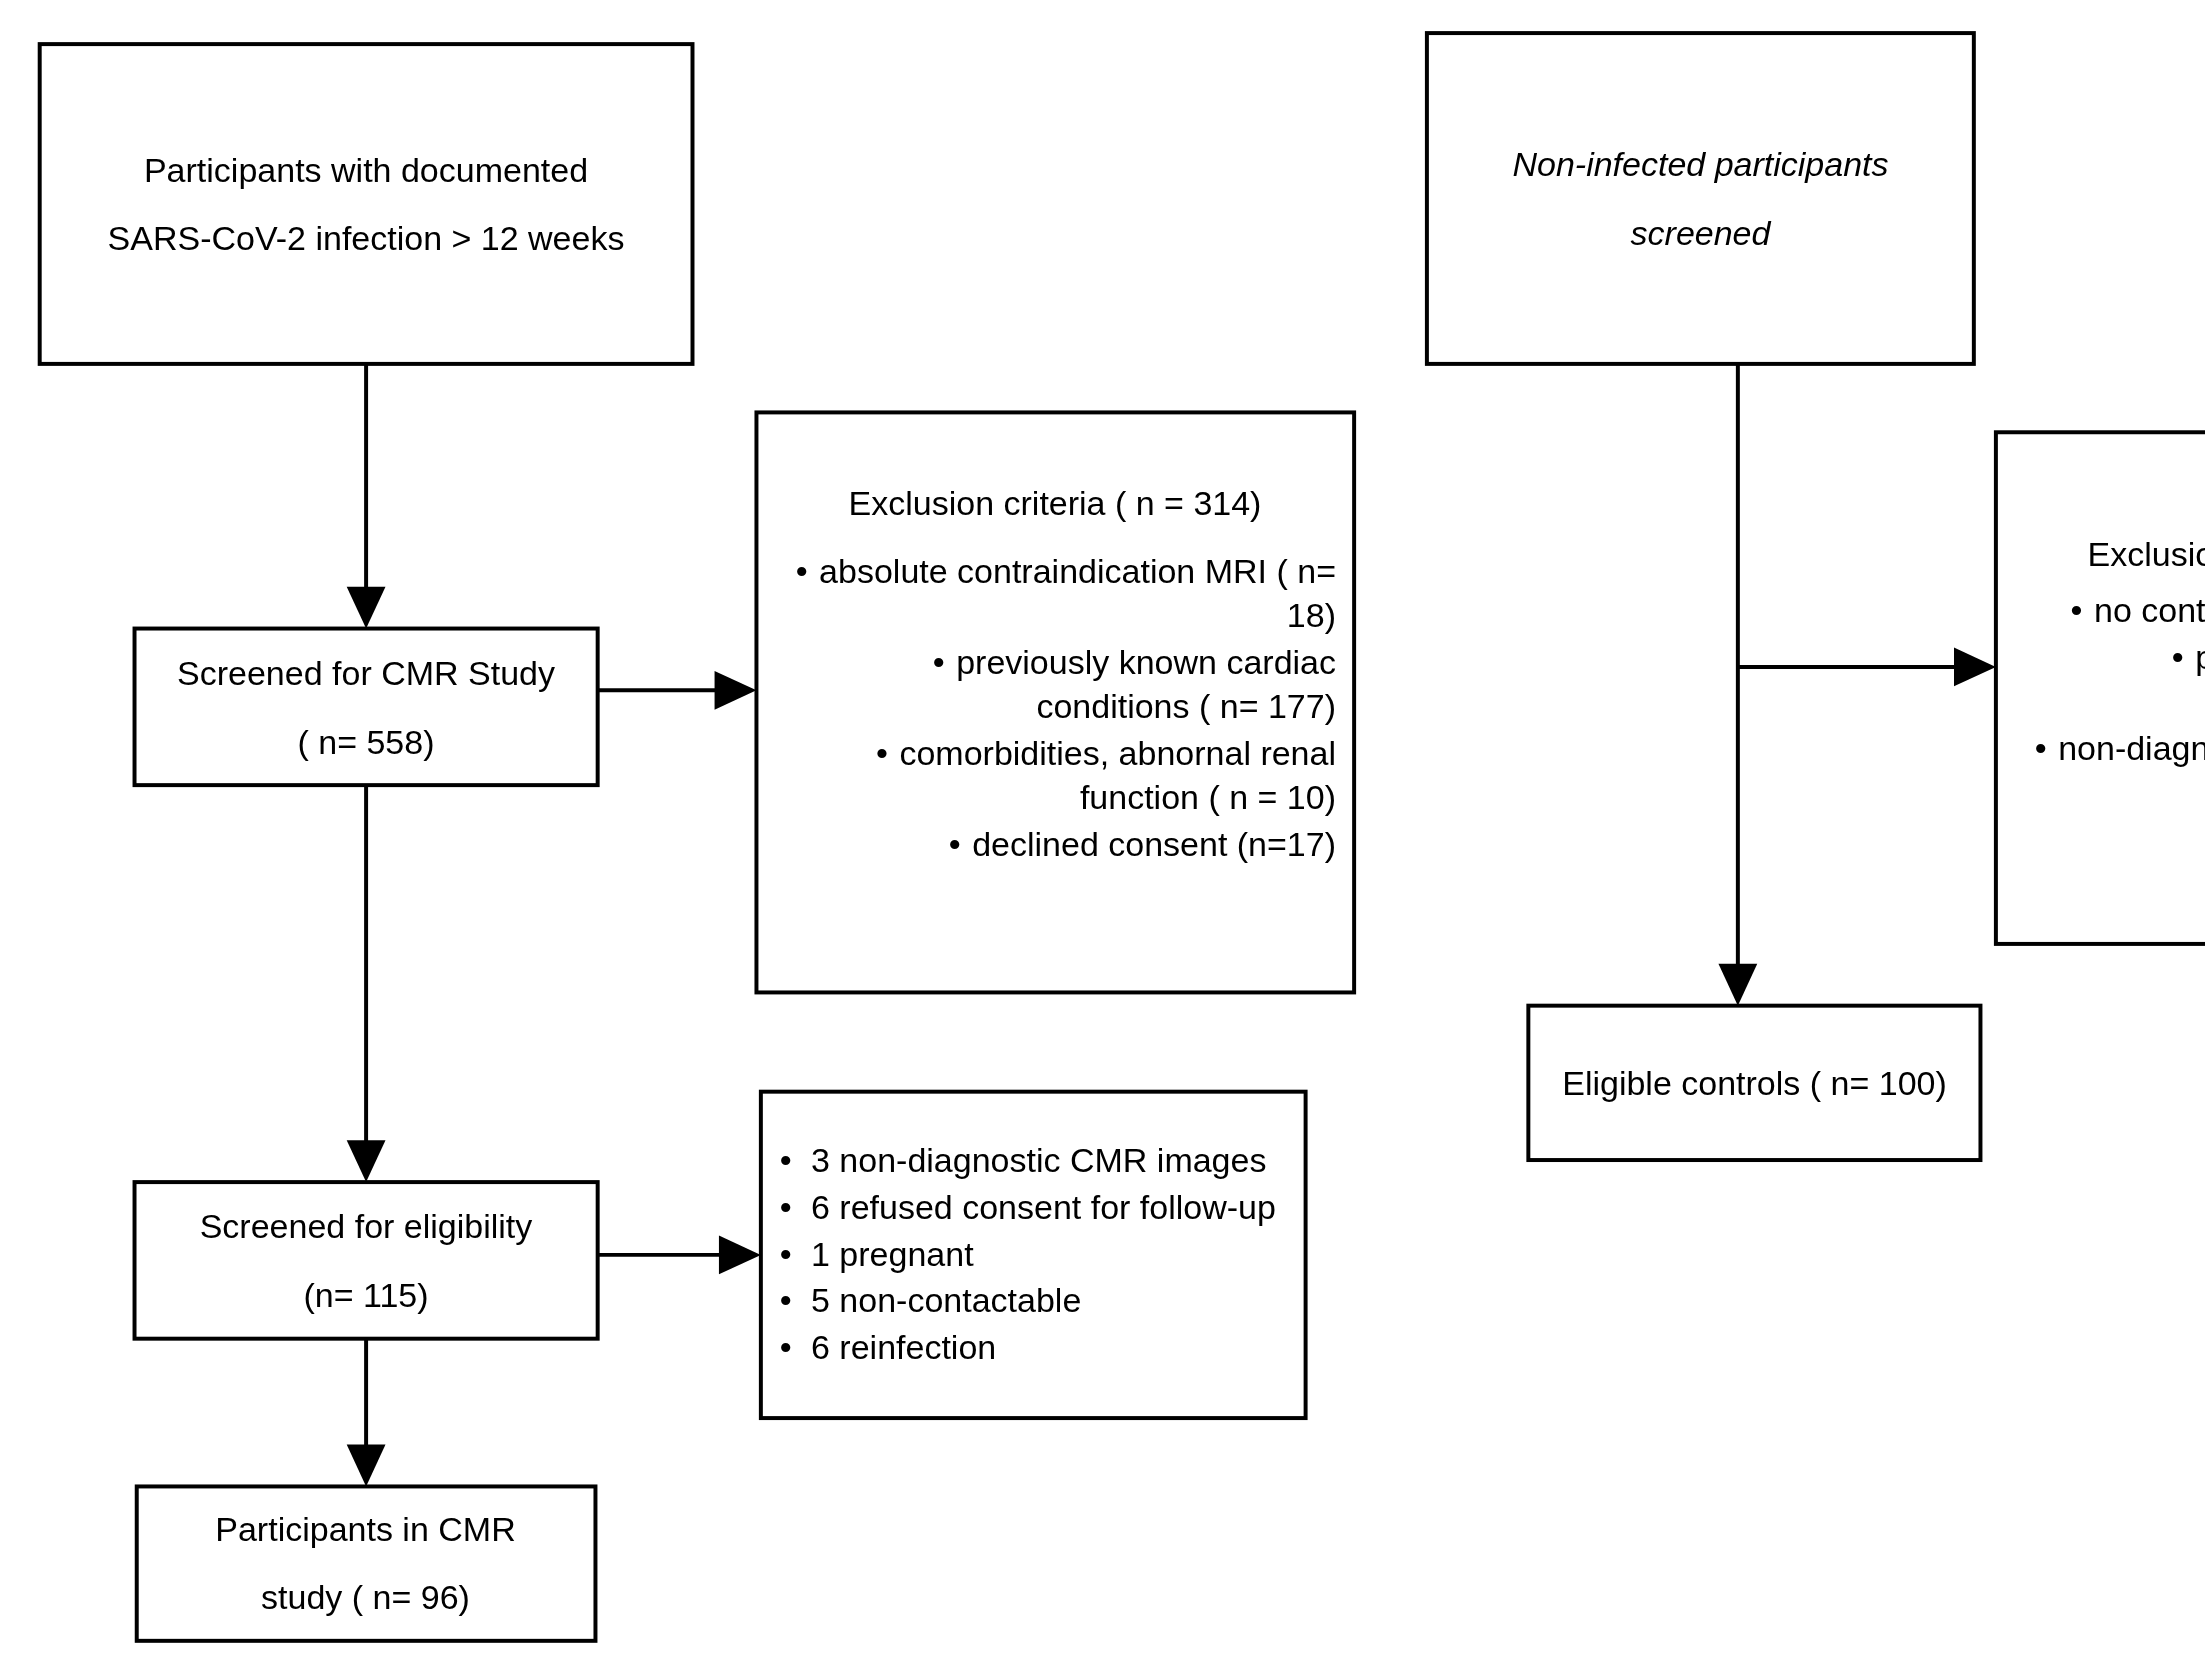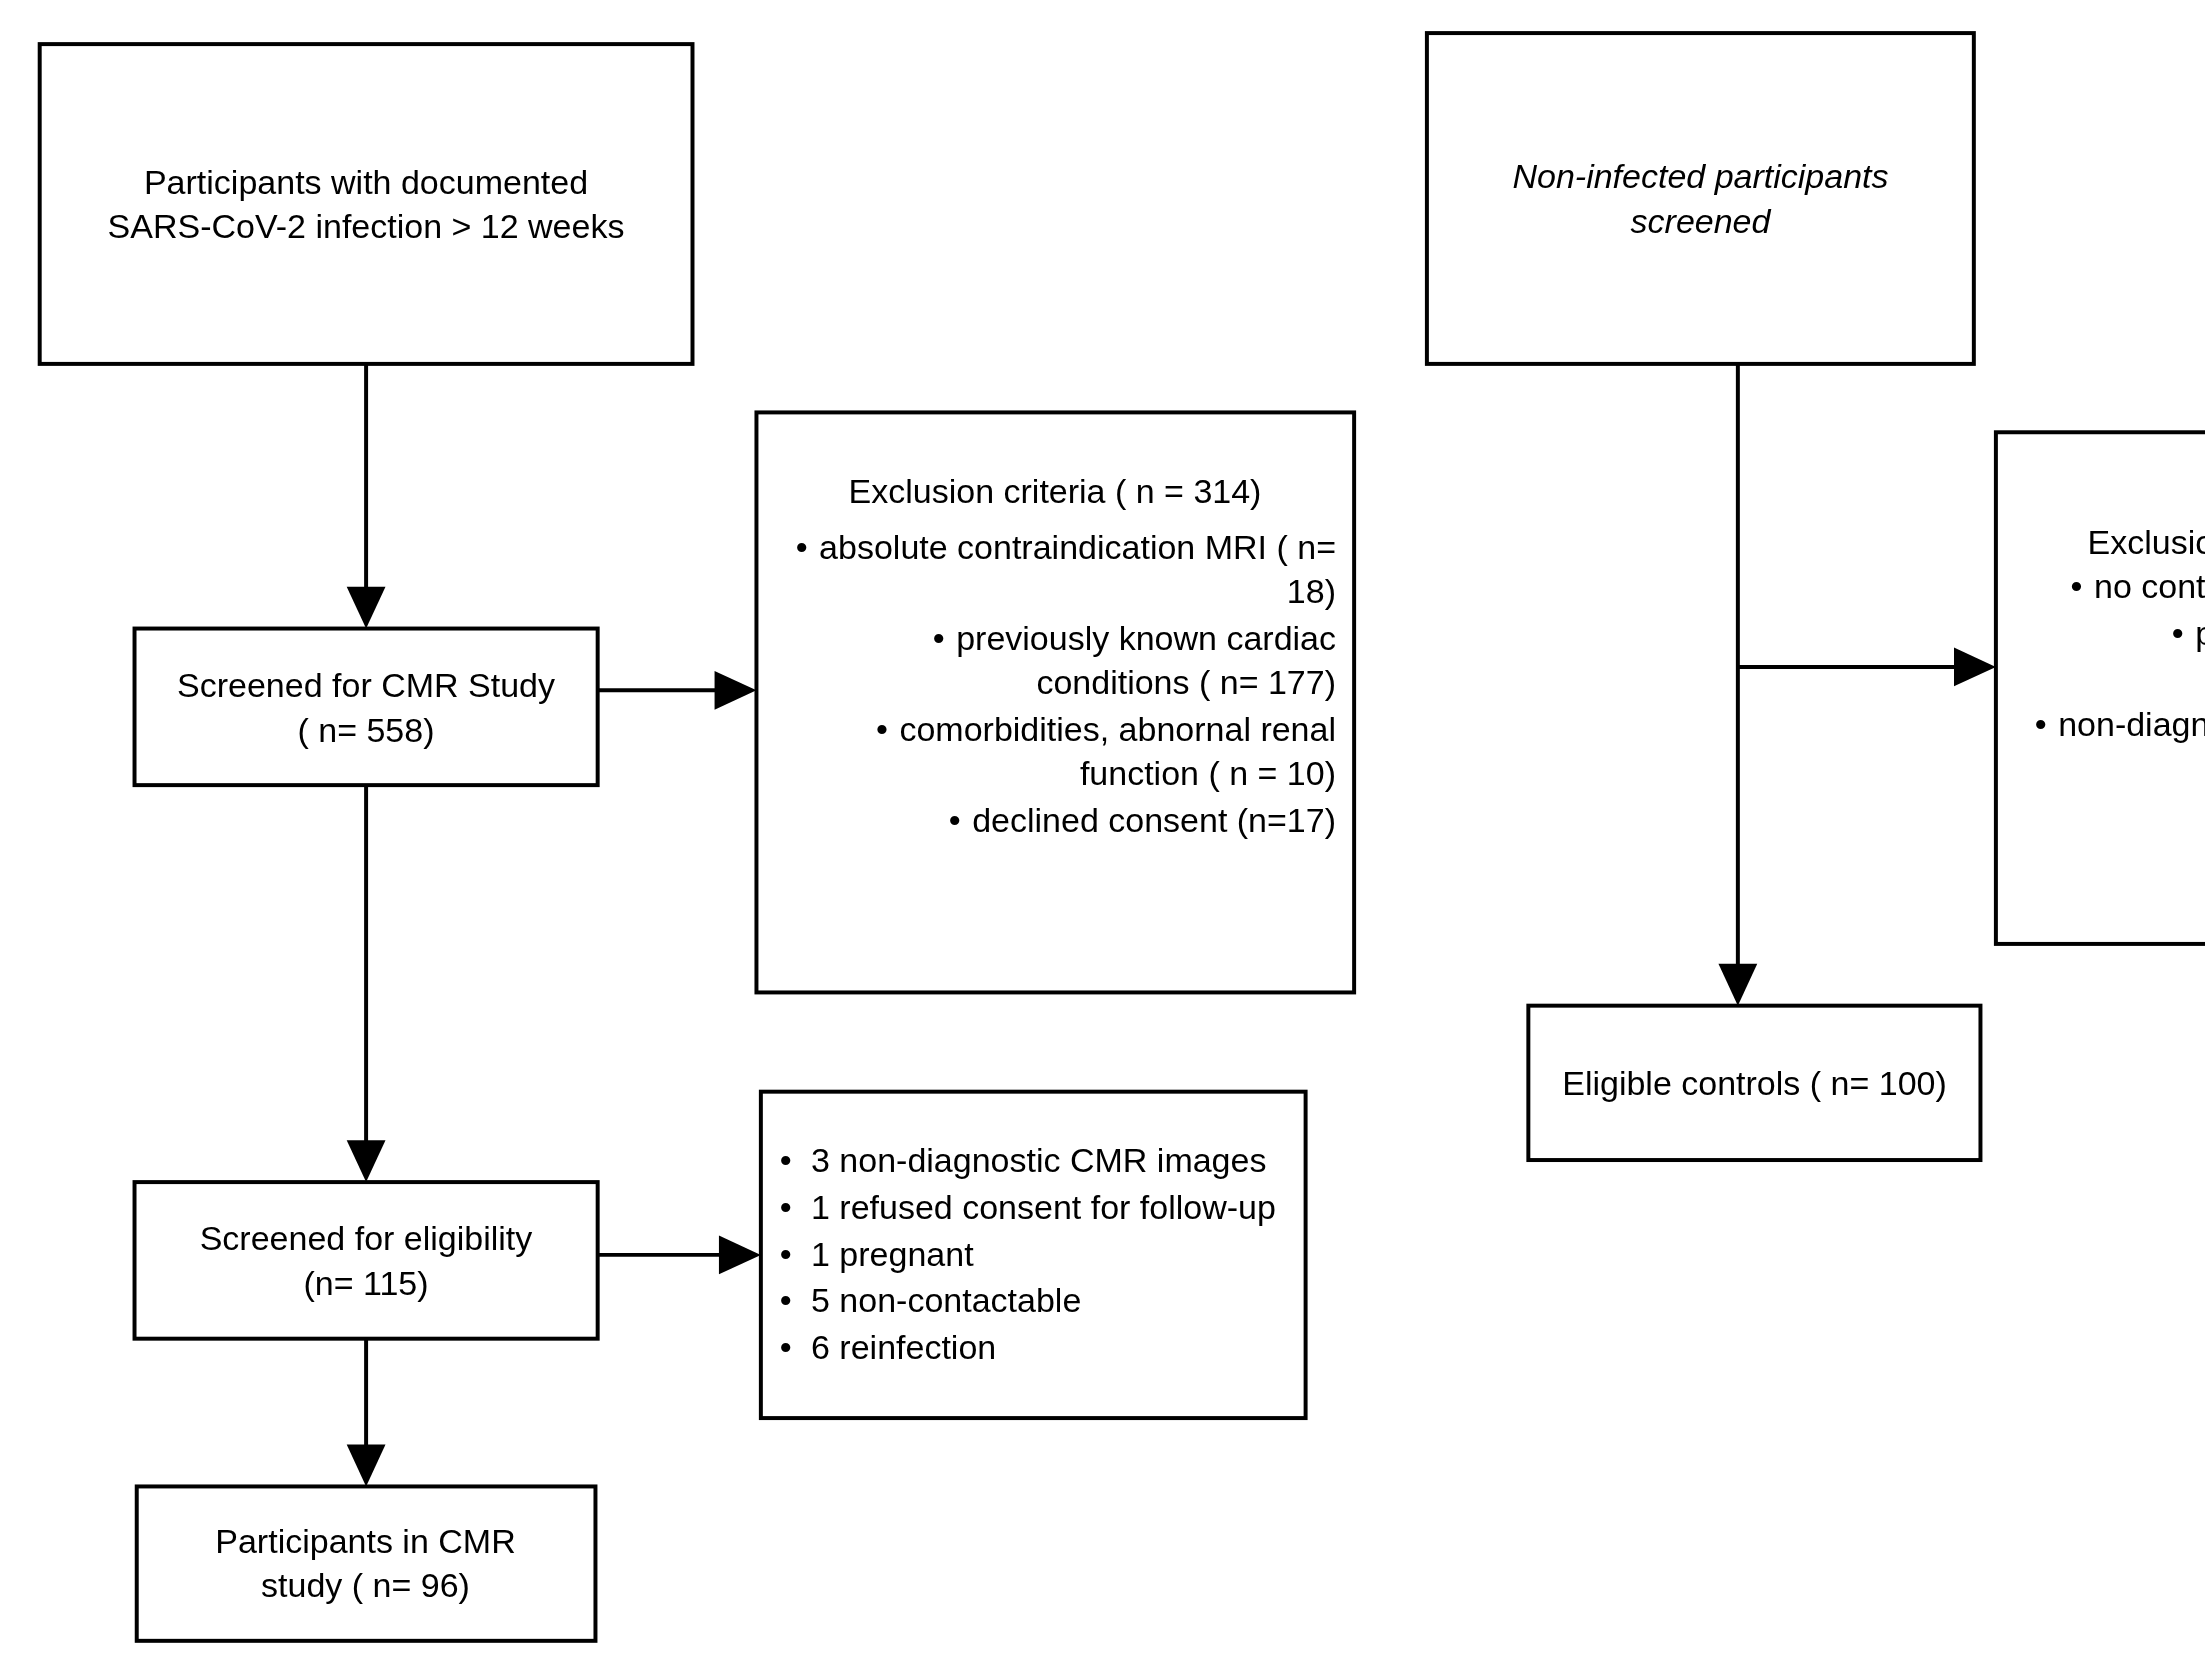--- a/index.html
+++ b/index.html
@@ -47,21 +47,21 @@
     box-sizing: border-box;
     display: flex;
     flex-direction: column;
     justify-content: center;
     font-size: 34px;
     line-height: 1.30;
     color: #000000;
     -webkit-font-smoothing: antialiased;
   }
   .node-text.center { text-align: center; align-items: center; }
-  .node-text p { margin: 0; }
+  .node-text p { margin: 12px; }
   .bullet-list {
     list-style: none;
     margin: 0;
     padding: 0;
   }
   .bullet-list li {
     position: relative;
     margin: 0 0 2.6px 0;
   }
   .bullet-list.center-items li {
@@ -156,21 +156,21 @@
   </div>
 
   <div class="node-text center" style="left:141px; top:1182px; width:450px; height:157px;">
     <p>Screened for eligibility</p>
     <p>(n= 115)</p>
   </div>
 
   <div class="node-text" style="left:770px; top:1092px; width:527px; height:326px; justify-content:center;">
     <ul class="bullet-list left-items">
       <li><span class="bullet-glyph">•</span><span>3 non-diagnostic CMR images</span></li>
-      <li><span class="bullet-glyph">•</span><span>1 refused consent for follow-up</span></li>
+      <li><span class="bullet-glyph">•</span><span>6 refused consent for follow-up</span></li>
       <li><span class="bullet-glyph">•</span><span>1 pregnant</span></li>
       <li><span class="bullet-glyph">•</span><span>5 non-contactable</span></li>
       <li><span class="bullet-glyph">•</span><span>6 reinfection</span></li>
     </ul>
   </div>
 
   <div class="node-text center" style="left:143px; top:1486px; width:445px; height:154px;">
     <p>Participants in CMR</p>
     <p>study ( n= 96)</p>
   </div>

